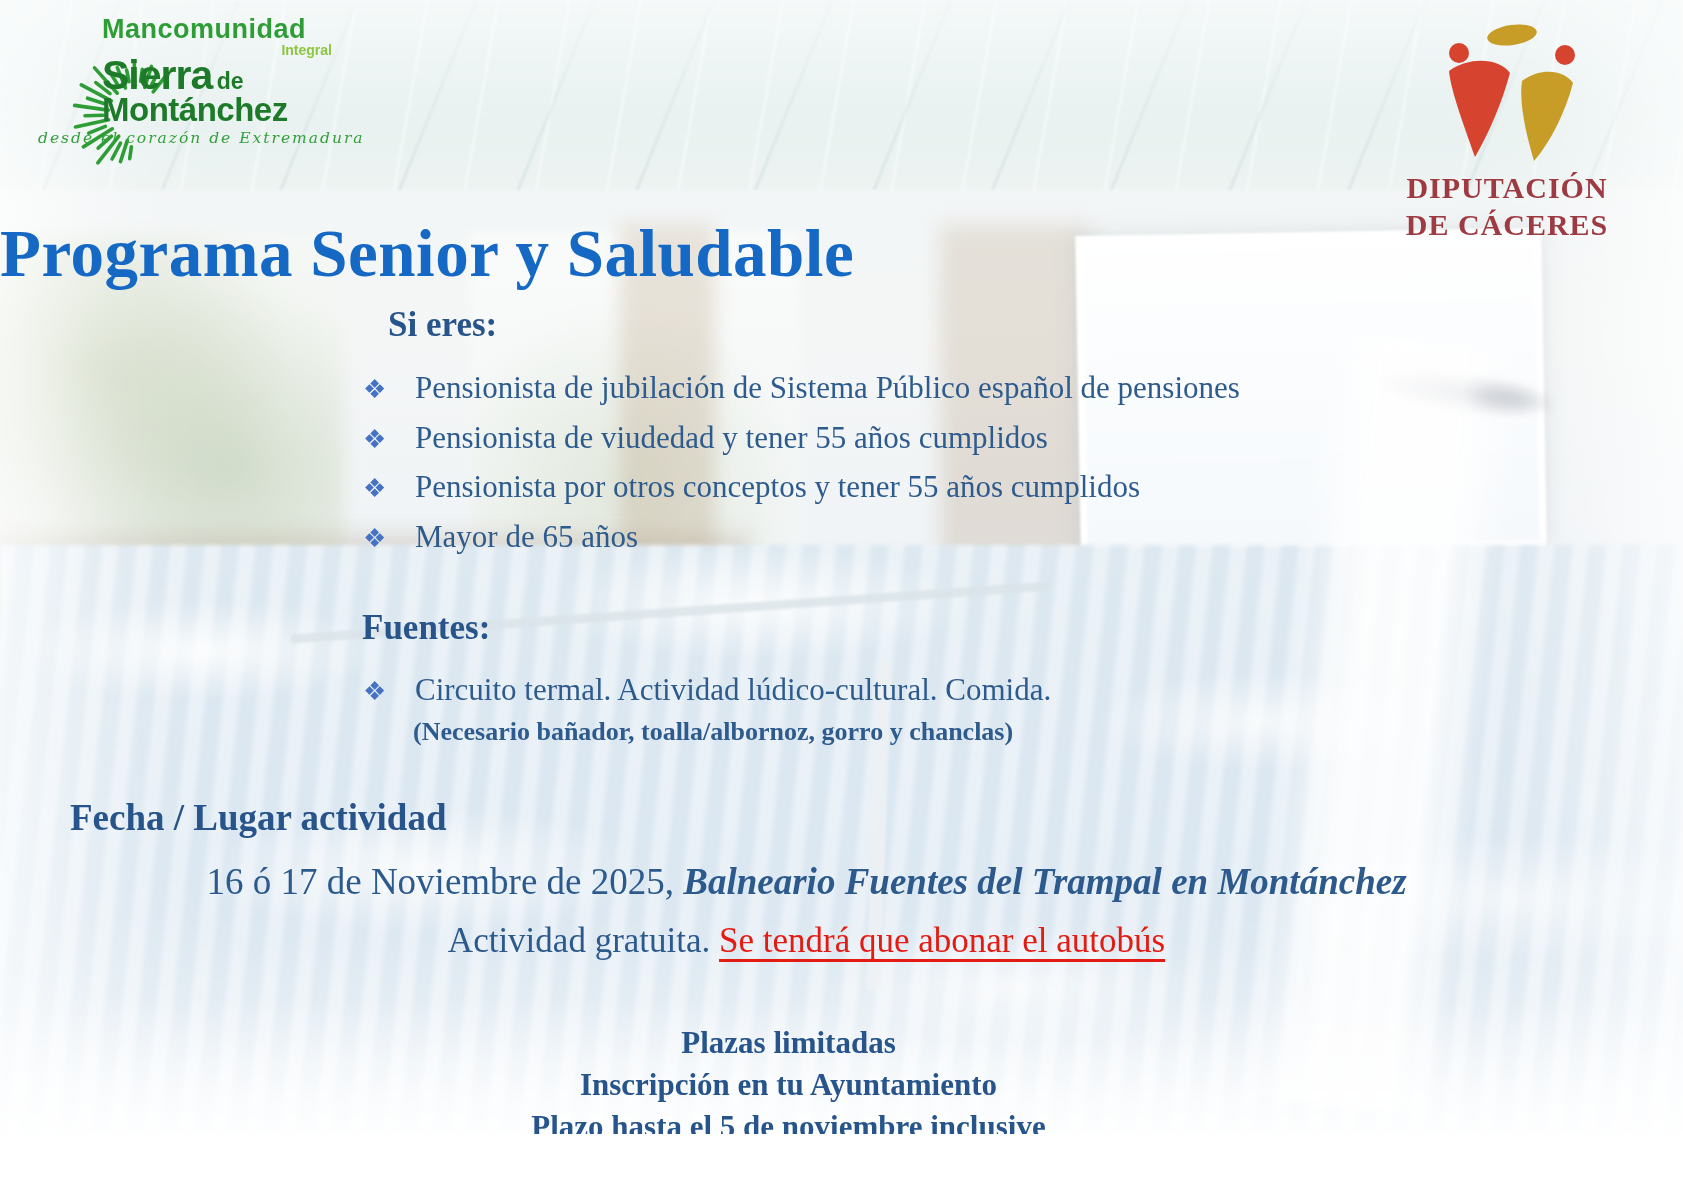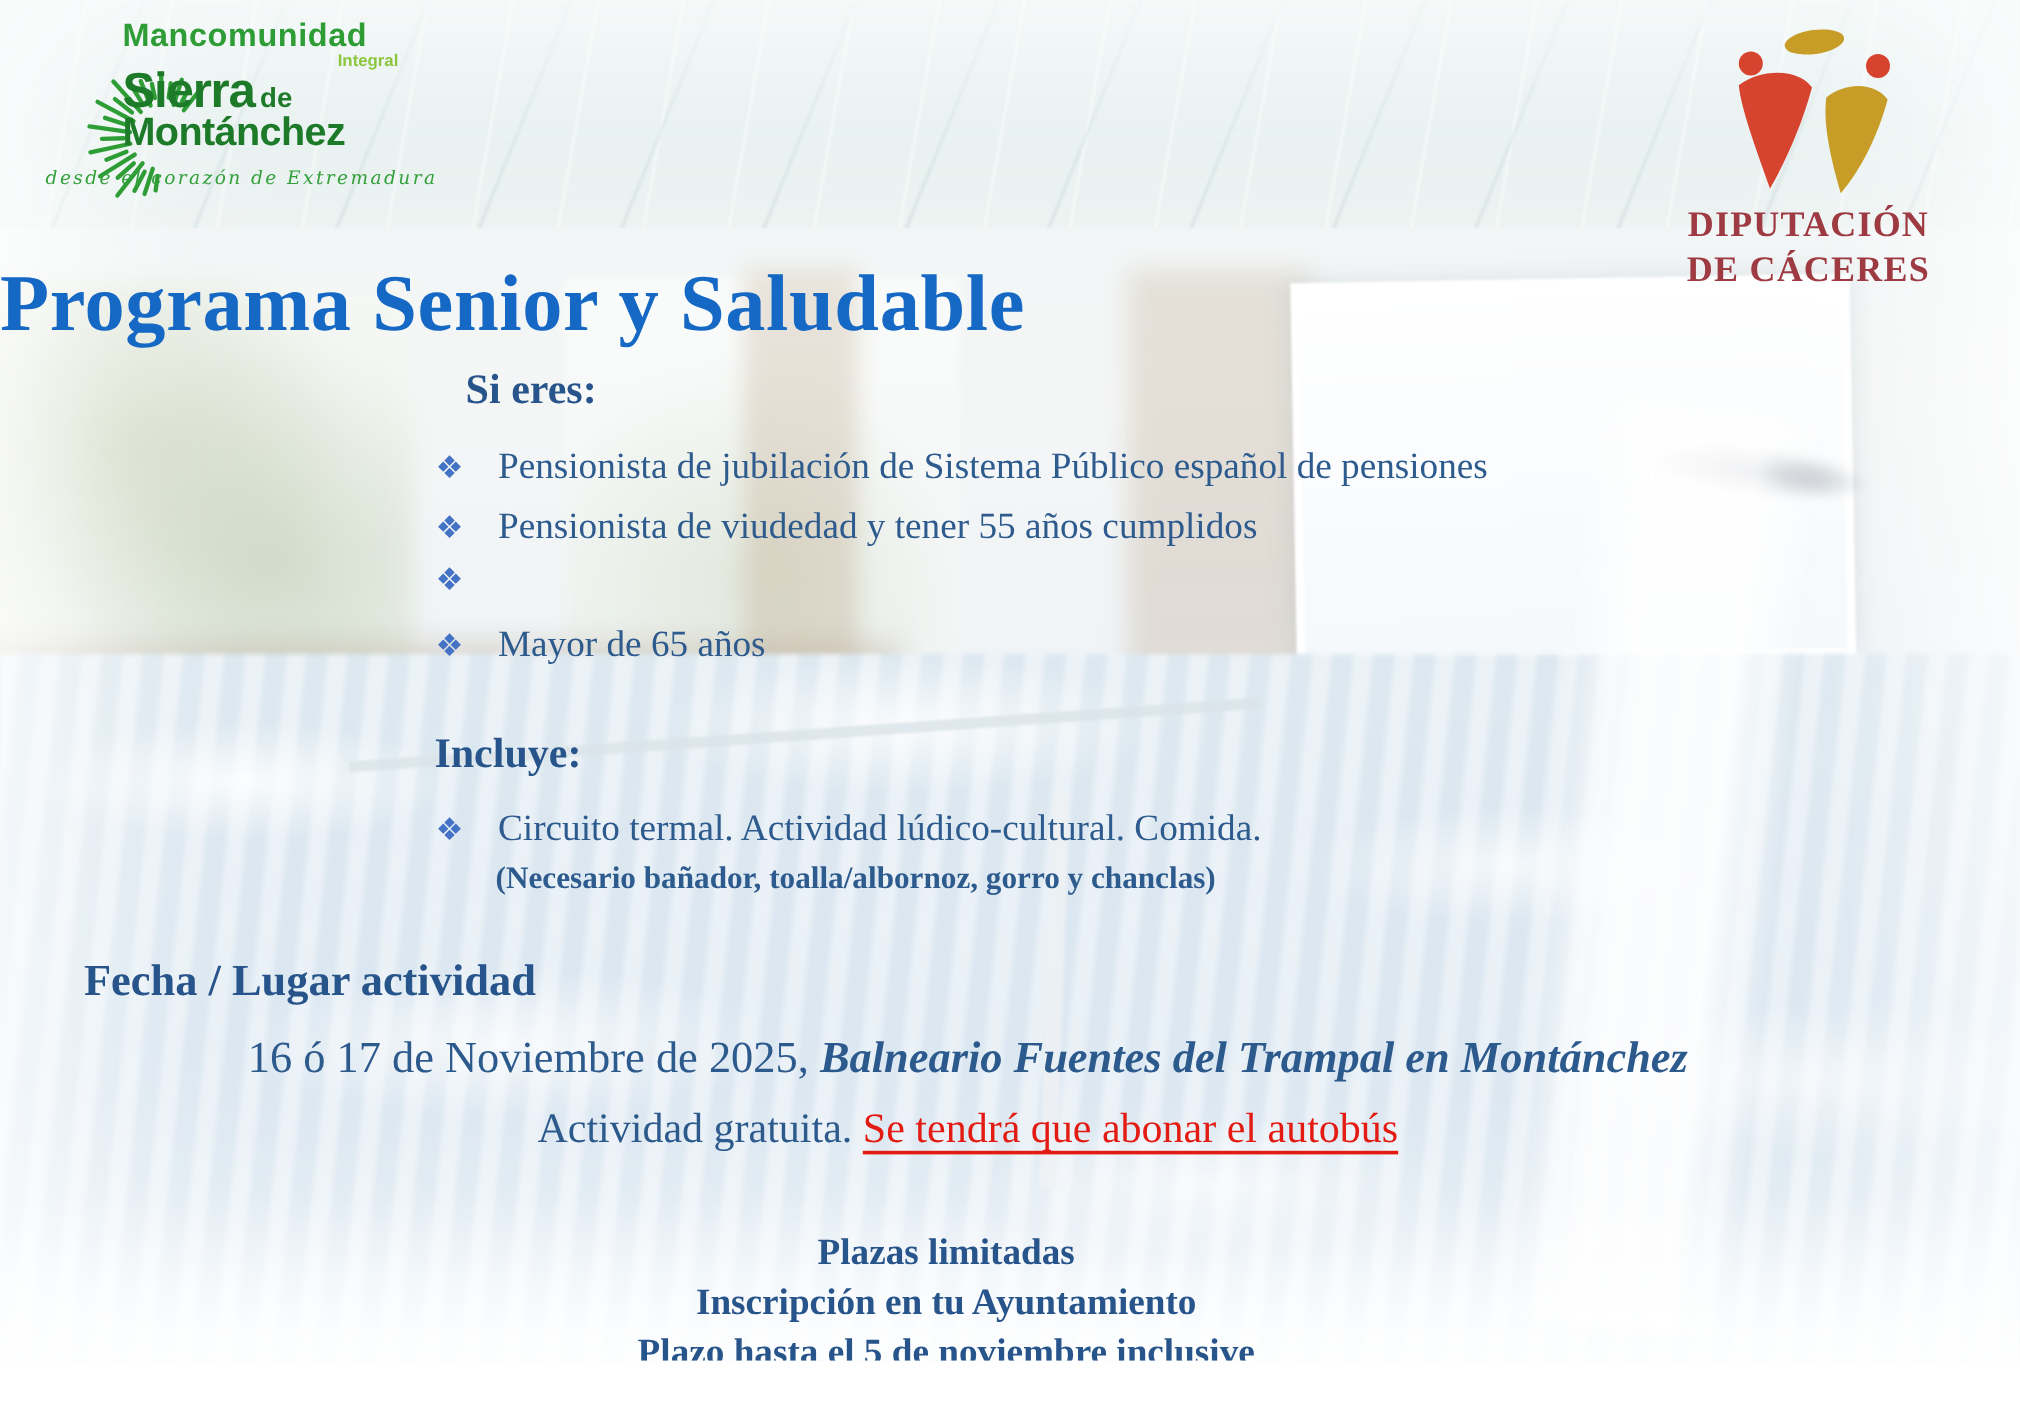--- a/index.html
+++ b/index.html
@@ -74,21 +74,21 @@
 
   .logo-left { position:absolute; left:30px; top:14px; width:340px; height:190px; }
   .logo-left svg { position:absolute; left:6px; top:4px; }
   .logo-text { position:relative; margin-left:72px; font-family:"Liberation Sans", sans-serif; }
   .ml1 { font-weight:bold; font-size:27px; color:#2f9d35; letter-spacing:.5px; }
   .ml2 { font-weight:bold; font-size:14px; color:#8cc63f; text-align:right; width:230px; margin-top:-3px; }
   .ml3 { margin-top:-6px; color:#1d7a28; font-weight:bold; }
   .ml3 .sierra { font-size:41px; letter-spacing:-1px; }
   .ml3 .de { font-size:23px; }
   .ml4 { font-size:33px; font-weight:bold; color:#1d7a28; margin-top:-8px; letter-spacing:-.5px; }
-  .slogan { margin-left:-64px; margin-top:10px; font-family:"DejaVu Serif", serif; font-style:italic;
+  .slogan { margin-left:-64px; font-family:"DejaVu Serif", serif; font-style:italic;
             font-size:15.5px; letter-spacing:2px; color:#33a03c; white-space:nowrap; }
 
   .logo-right { position:absolute; right:26px; top:18px; width:300px; text-align:center; }
   .logo-right svg { display:block; margin:0 auto; }
   .dip-text { font-family:"Liberation Serif", serif; font-weight:bold; font-size:30px; color:#9e3a42;
               letter-spacing:1px; line-height:1.18; margin-top:2px; }
 
   .title { position:absolute; left:0; right:0; top:170px; text-align:left;
            font-weight:bold; font-size:67px; color:#1568c4; letter-spacing:.5px; }
 
@@ -173,28 +173,29 @@
       <div class="li-row">
         <span class="bullet">❖</span>
         <span>Pensionista de jubilación de Sistema Público español de pensiones</span>
       </div>
       <div class="li-row">
         <span class="bullet">❖</span>
         <span>Pensionista de viudedad y tener 55 años cumplidos</span>
       </div>
       <div class="li-row">
         <span class="bullet">❖</span>
+        <span>Pensionista por otros conceptos y tener 55 años cumplidos</span>
       </div>
       <div class="li-row">
         <span class="bullet">❖</span>
         <span>Mayor de 65 años</span>
       </div>
     </div>
 
-    <h2 class="h-navy incluye-heading">Incluye:</h2>
+    <h2 class="h-navy incluye-heading">Fuentes:</h2>
     <div class="incluye-item">
       <div class="li-row">
         <span class="bullet">❖</span>
         <span>Circuito termal. Actividad lúdico-cultural. Comida.</span>
       </div>
     </div>
     <div class="incluye-note">(Necesario bañador, toalla/albornoz, gorro y chanclas)</div>
 
     <h2 class="h-navy fecha-heading">Fecha / Lugar actividad</h2>
     <div class="date-line">

